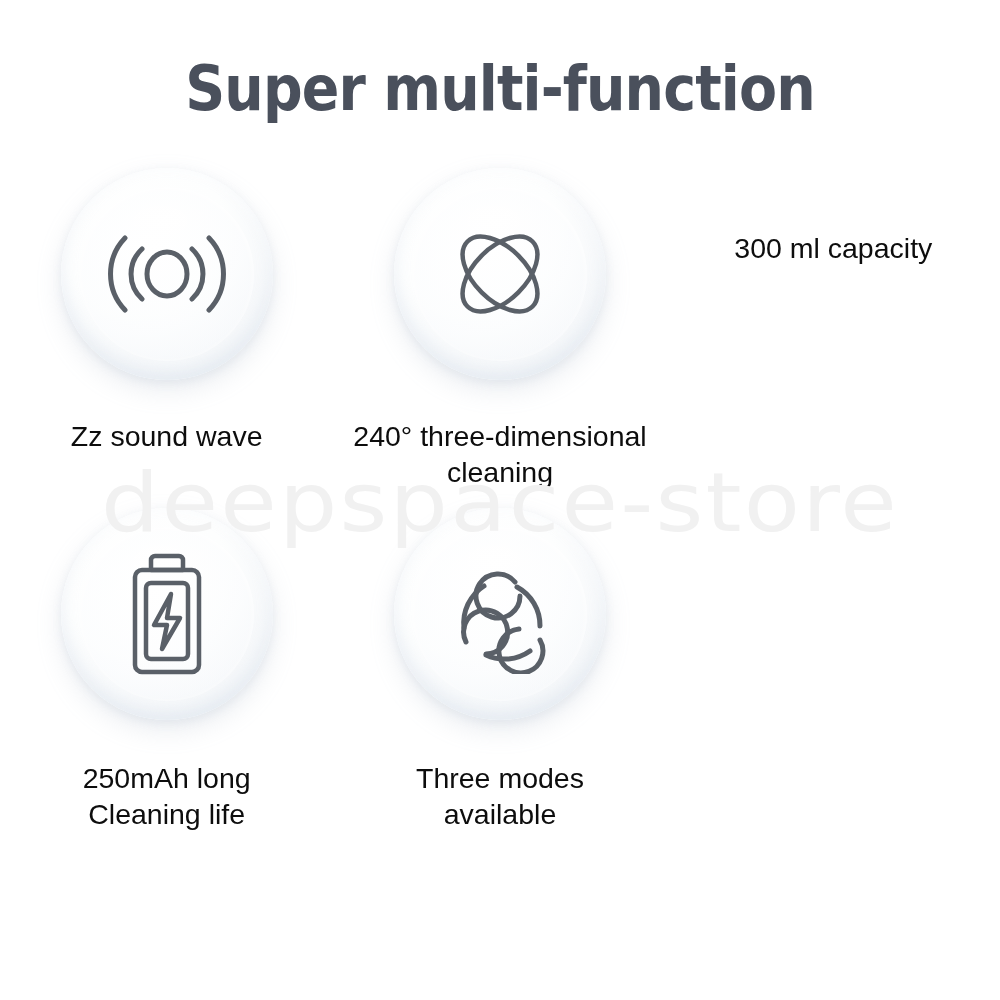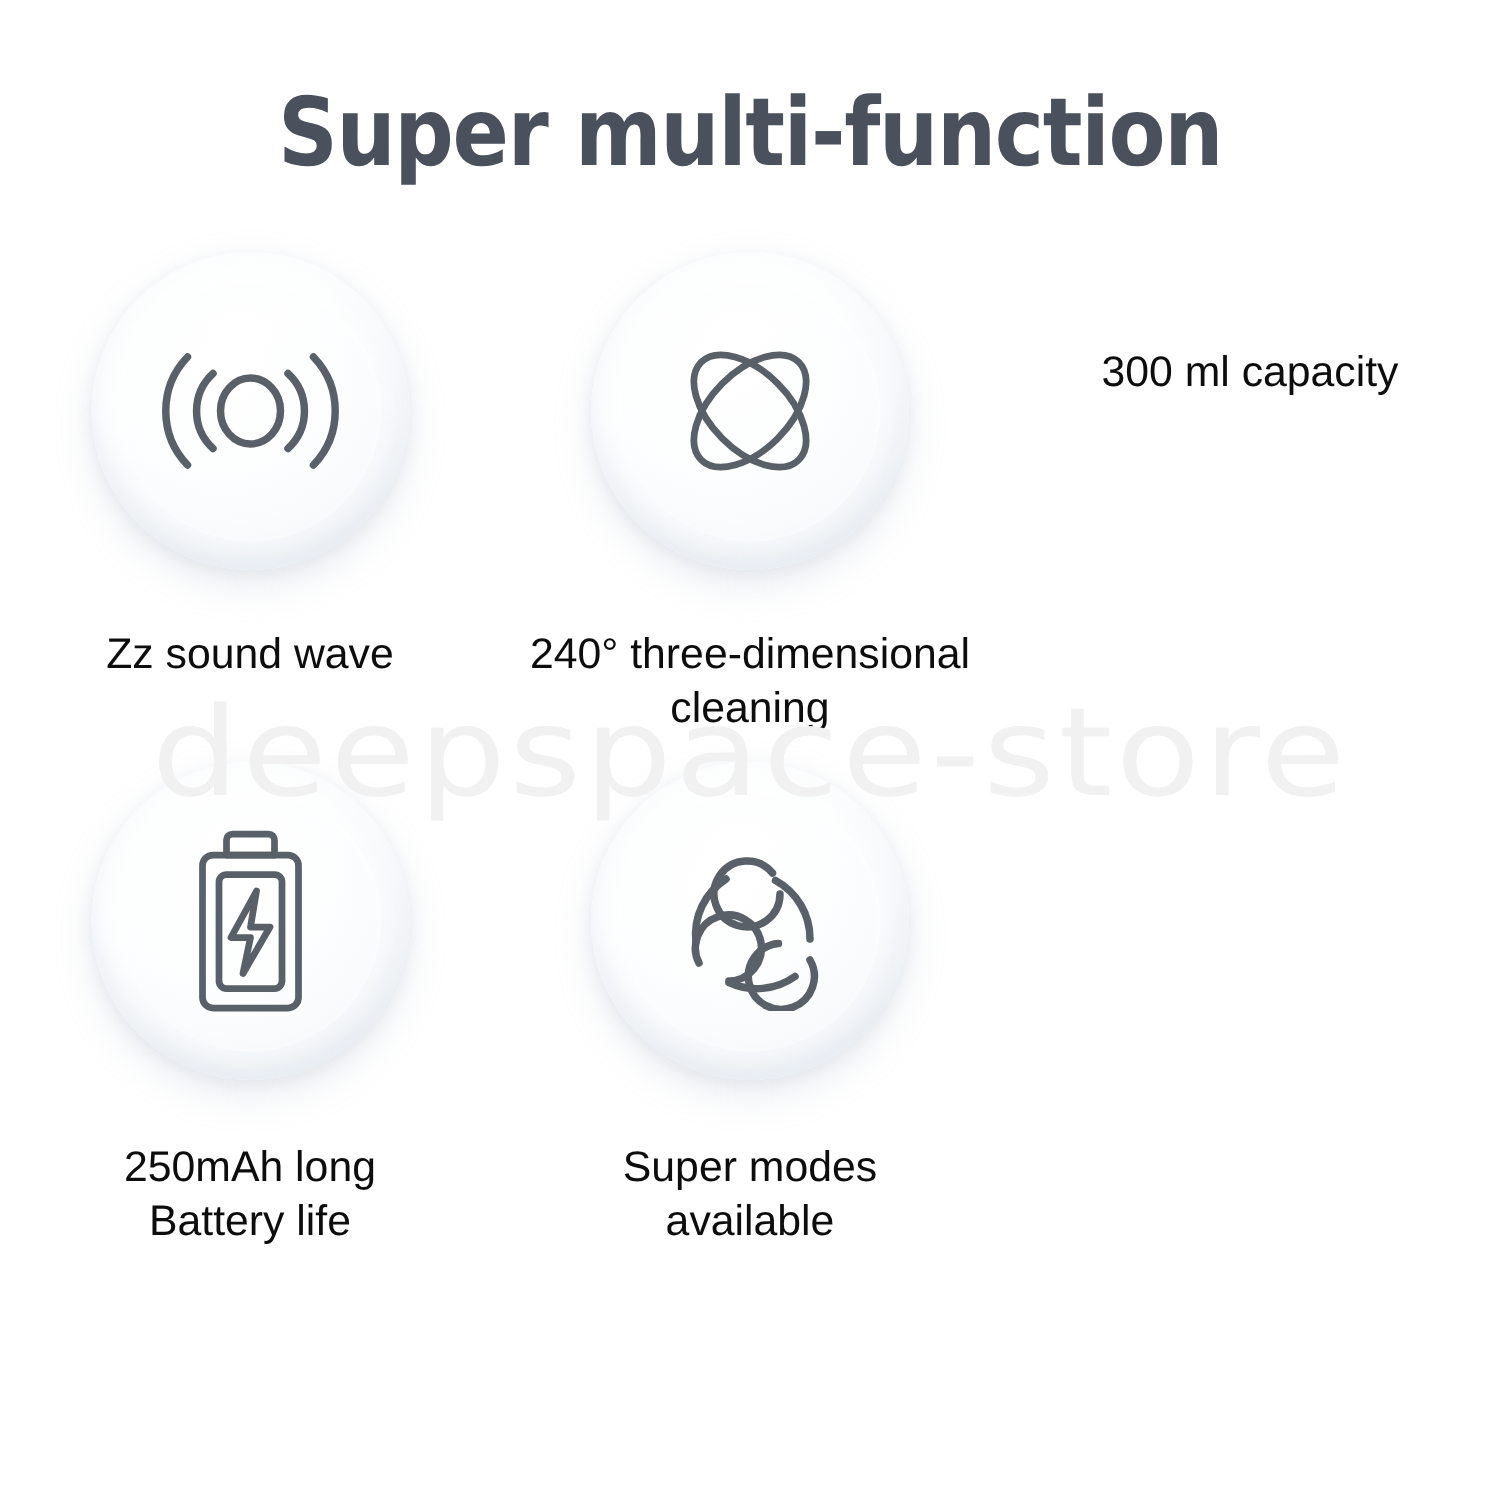--- a/index.html
+++ b/index.html
@@ -198,34 +198,34 @@
         <svg width="108" height="128" viewBox="0 0 108 128">
           <g fill="none" stroke="#5a6068" stroke-width="4.5" stroke-linejoin="round">
             <path d="M 42 6 L 66 6 A 4 4 0 0 1 70 10 L 70 20 L 38 20 L 38 10 A 4 4 0 0 1 42 6 Z"></path>
             <rect x="22" y="20" width="64" height="102" rx="7"></rect>
             <rect x="33" y="33" width="42" height="76" rx="5"></rect>
             <path d="M 58 44 L 41 75 L 54 75 L 49 99 L 67 68 L 54 68 Z" stroke-linecap="round"></path>
           </g>
         </svg>
       </div>
       <div class="label">250mAh long
-Battery life</div>
+Cleaning life</div>
     </div>
 
     <div class="cell row2 cell-modes">
       <div class="badge">
         <svg width="124" height="120" viewBox="0 0 124 120">
           <g fill="none" stroke="#5a6068" stroke-width="5" stroke-linecap="round">
             <path d="M 77 28 A 22 22 0 1 0 82 42"></path>
             <path d="M 48 100 A 22 22 0 1 0 28 88"></path>
             <path d="M 81 75 A 22 22 0 1 0 102 86"></path>
             <path d="M 26 74 A 44 44 0 0 1 46 32"></path>
             <path d="M 79 33 A 44 44 0 0 1 102 72"></path>
             <path d="M 92 97 A 44 44 0 0 1 48 101"></path>
           </g>
         </svg>
       </div>
-      <div class="label">Super modes
+      <div class="label">Three modes
 available</div>
     </div>
 
   </div>
 </div>
 
 </body></html>

